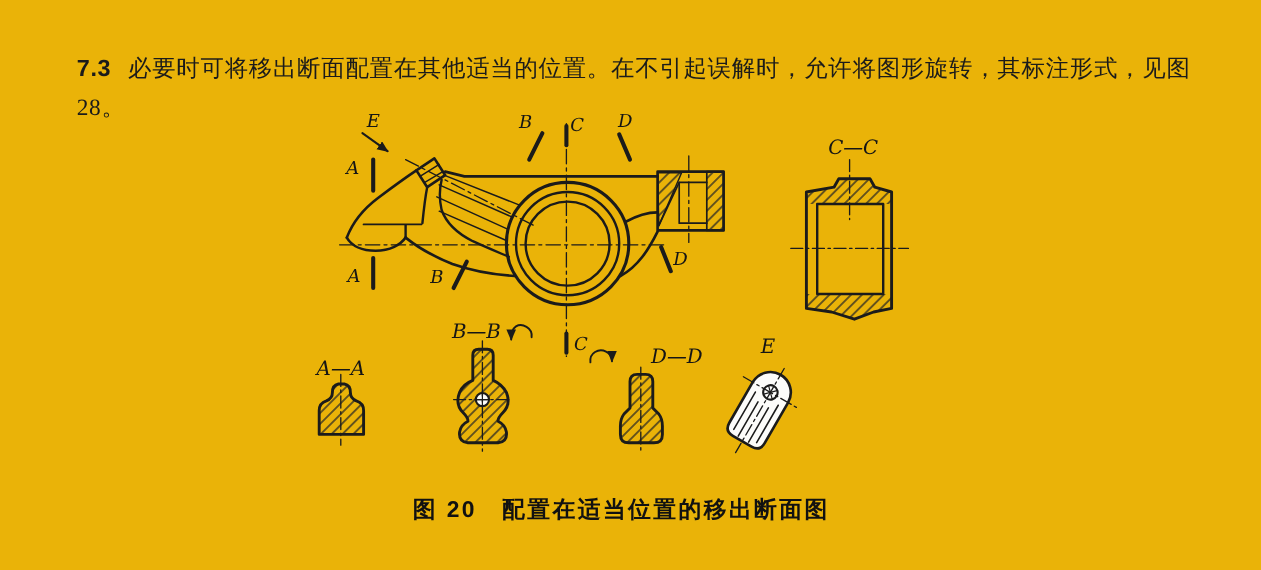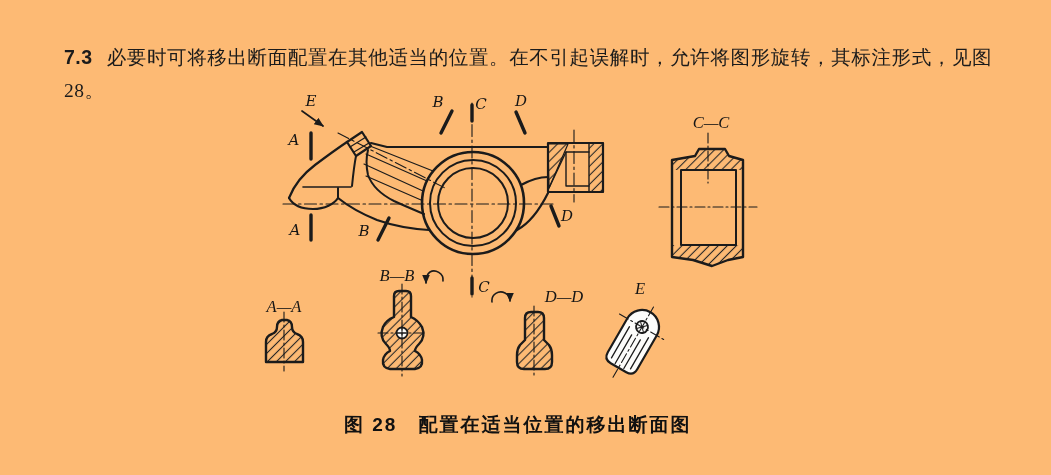--- a/index.html
+++ b/index.html
@@ -1,40 +1,40 @@
 <!DOCTYPE html>
 <html><head>
 <meta charset="utf-8">
 <style>
   html,body{margin:0;padding:0;}
   body{background:#e8e8e8;}
   #page{
     position:relative;
     width:1051px;height:475px;
-    background:#fdba74;
+    background:#eab308;
     overflow:hidden;
     font-family:"Liberation Serif", serif;
     color:#1b1b1b;
   }
   #para{
     position:absolute;left:64px;top:21px;width:928px;
     font-size:19.5px;line-height:33.5px;
     text-align:justify;
     letter-spacing:0.5px;
   }
   #para .clause-no{font-weight:bold;margin-right:14px;font-family:"Liberation Sans",sans-serif;}
   #fig-svg{position:absolute;left:0;top:0;}
   .lbl{
     position:absolute;
     transform:translate(-50%,-50%);
     font:italic 15px "DejaVu Serif", serif;
     white-space:nowrap;
     color:#151515;
   }
-  .lbl-lg{font-size:16.5px;font-family:Liberation Serif, serif;}
+  .lbl-lg{font-size:16.5px;}
   #caption{
     position:absolute;left:344px;top:412px;
     font-family:"Liberation Sans",sans-serif;
     font-weight:bold;font-size:19px;letter-spacing:2px;
     color:#111;
   }
 </style>
 </head>
 <body>
 
@@ -167,15 +167,15 @@
   <span class="lbl" style="left:484px;top:287px">C</span>
   <span class="lbl" style="left:521px;top:101px">D</span>
   <span class="lbl" style="left:567px;top:216px">D</span>
 
   <span class="lbl lbl-lg" style="left:284px;top:307px">A—A</span>
   <span class="lbl lbl-lg" style="left:397px;top:276px">B—B</span>
   <span class="lbl lbl-lg" style="left:711px;top:123px">C—C</span>
   <span class="lbl lbl-lg" style="left:564px;top:297px">D—D</span>
   <span class="lbl lbl-lg" style="left:640px;top:289px">E</span>
 
-  <div id="caption">图 28　配置在适当位置的移出断面图</div>
+  <div id="caption">图 20　配置在适当位置的移出断面图</div>
 
 </div>
 
 </body></html>

